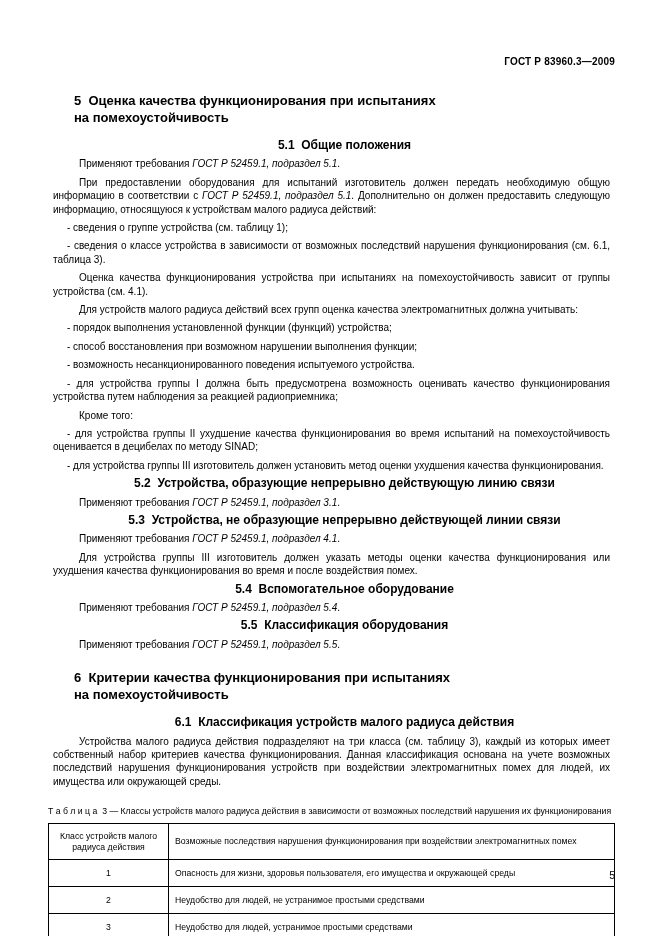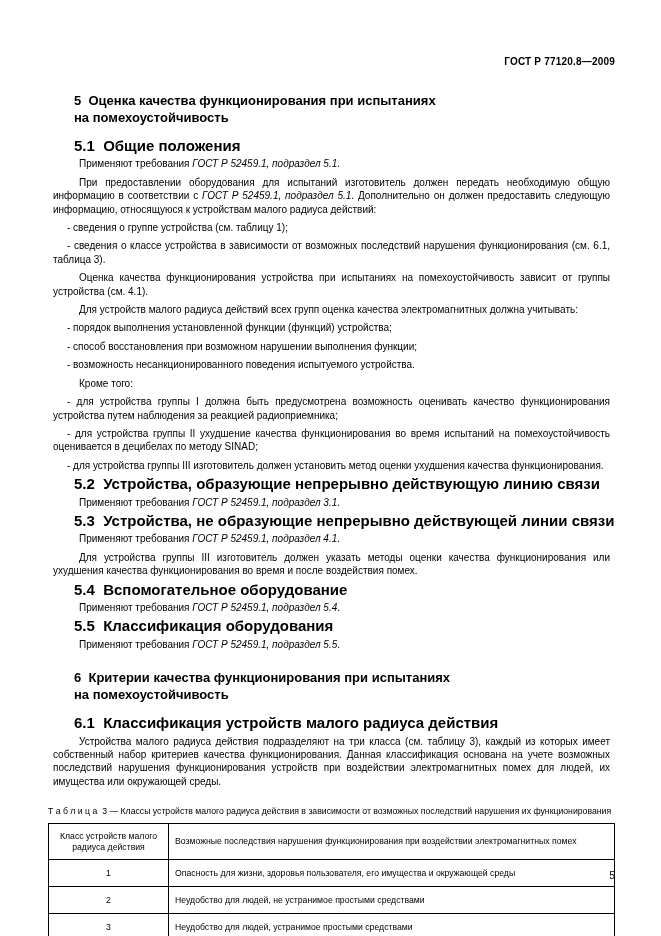--- a/index.html
+++ b/index.html
@@ -23,24 +23,25 @@
     font-weight: bold;
     font-size: 13px;
     line-height: 16.5px;
     margin-top: 26px;
     margin-bottom: 13px;
     padding-left: 26px;
   }
   .h2.sec6 { margin-top: 19px; }
   .h3 {
     font-weight: bold;
-    font-size: 15px;
+    font-size: 12px;
     line-height: 13.4px;
     text-indent: 26px;
     margin: 0;
+    text-align: center;
   }
   .p {
     margin: 5px;
     font-size: 10px;
     line-height: 13.4px;
     text-align: justify;
     text-indent: 26px;
   }
   .p.li { text-indent: 14px; }
   .ref { font-style: italic; }
@@ -72,39 +73,39 @@
     top: 869px;
     right: 46px;
     font-size: 10.5px;
   }
 </style>
 </head>
 <body>
 
 <div class="page">
 
-  <div class="doc-header">ГОСТ Р 77120.8—2009</div>
+  <div class="doc-header">ГОСТ Р 83960.3—2009</div>
 
   <div class="h2">
     <div>5&nbsp; Оценка качества функционирования при испытаниях</div>
     <div>на помехоустойчивость</div>
   </div>
 
   <div class="h3">5.1&nbsp; Общие положения</div>
   <p class="p"><span>Применяют требования </span><span class="ref">ГОСТ Р 52459.1, подраздел 5.1</span><span>.</span></p>
   <p class="p"><span>При предоставлении оборудования для испытаний изготовитель должен передать необходимую общую информацию в соответствии с </span><span class="ref">ГОСТ Р 52459.1, подраздел 5.1</span><span>. Дополнительно он должен предоставить следующую информацию, относящуюся к устройствам малого радиуса действий:</span></p>
   <p class="p li">- сведения о группе устройства (см. таблицу 1);</p>
   <p class="p li">- сведения о классе устройства в зависимости от возможных последствий нарушения функционирования (см. 6.1, таблица 3).</p>
   <p class="p">Оценка качества функционирования устройства при испытаниях на помехоустойчивость зависит от группы устройства (см. 4.1).</p>
   <p class="p">Для устройств малого радиуса действий всех групп оценка качества электромагнитных должна учитывать:</p>
   <p class="p li">- порядок выполнения установленной функции (функций) устройства;</p>
   <p class="p li">- способ восстановления при возможном нарушении выполнения функции;</p>
   <p class="p li">- возможность несанкционированного поведения испытуемого устройства.</p>
+  <p class="p li">- для устройства группы I должна быть предусмотрена возможность оценивать качество функционирования устройства путем наблюдения за реакцией радиоприемника;</p>
   <p class="p">Кроме того:</p>
-  <p class="p li">- для устройства группы I должна быть предусмотрена возможность оценивать качество функционирования устройства путем наблюдения за реакцией радиоприемника;</p>
   <p class="p li">- для устройства группы II ухудшение качества функционирования во время испытаний на помехоустойчивость оценивается в децибелах по методу SINAD;</p>
   <p class="p li">- для устройства группы III изготовитель должен установить метод оценки ухудшения качества функционирования.</p>
 
   <div class="h3">5.2&nbsp; Устройства, образующие непрерывно действующую линию связи</div>
   <p class="p"><span>Применяют требования </span><span class="ref">ГОСТ Р 52459.1, подраздел 3.1</span><span>.</span></p>
 
   <div class="h3">5.3&nbsp; Устройства, не образующие непрерывно действующей линии связи</div>
   <p class="p"><span>Применяют требования </span><span class="ref">ГОСТ Р 52459.1, подраздел 4.1</span><span>.</span></p>
   <p class="p">Для устройства группы III изготовитель должен указать методы оценки качества функционирования или ухудшения качества функционирования во время и после воздействия помех.</p>
 

